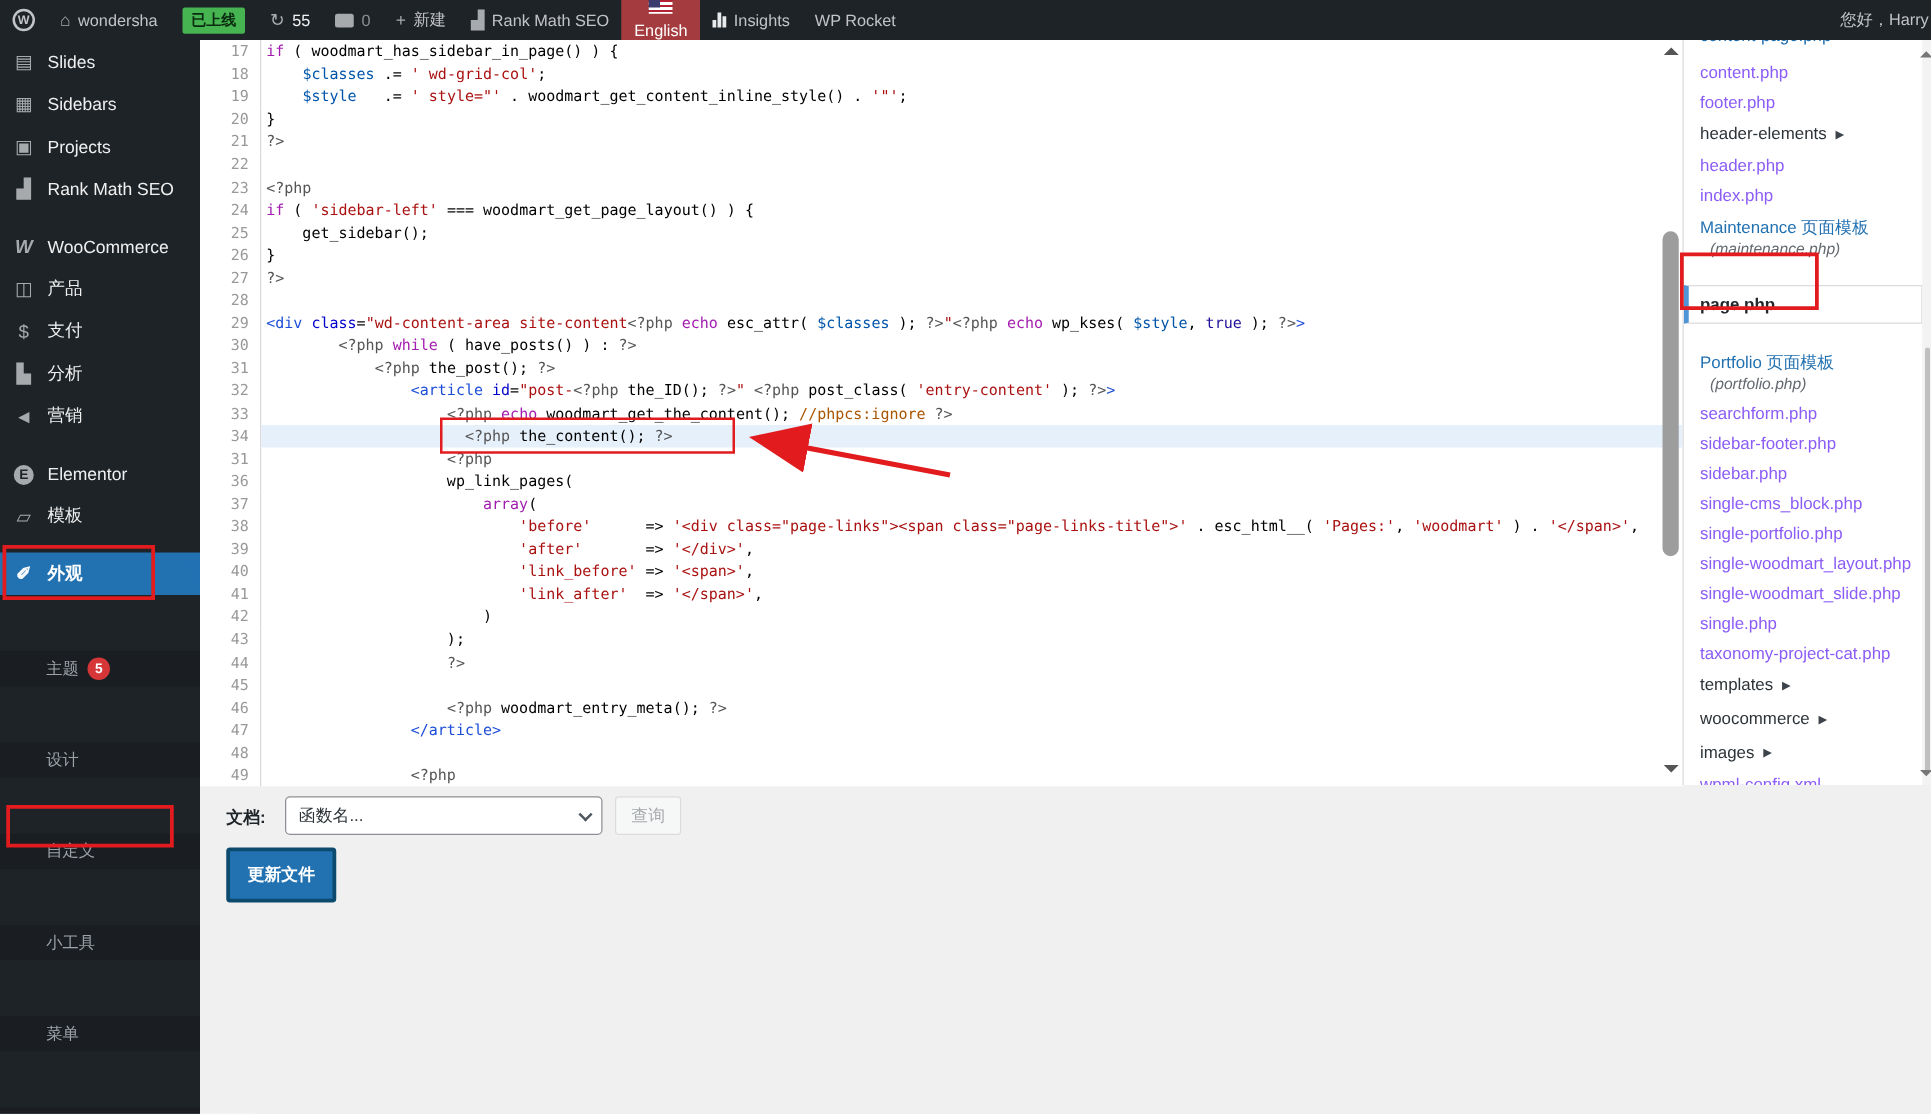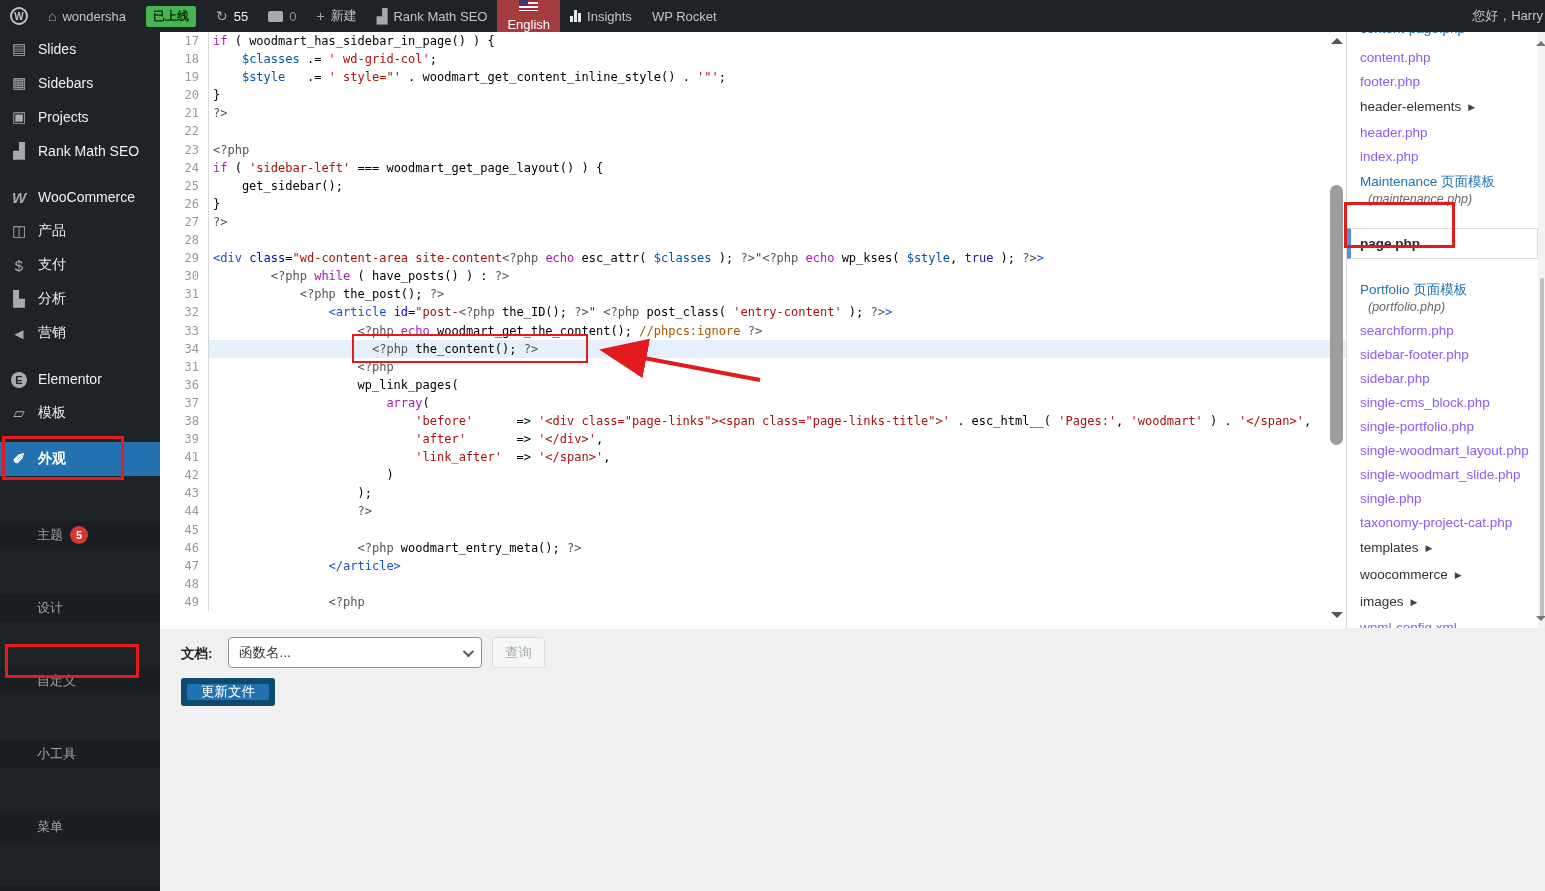--- a/index.html
+++ b/index.html
@@ -83,22 +83,22 @@
 
   
   #doc-label { position:absolute; left:181px; top:645px; font-weight:bold; font-size:13.5px; color:#1d2327; }
   #doc-select { position:absolute; left:228px; top:637px; width:254px; height:31px; background:#fff;
     border:1px solid #8c8f94; border-radius:4px; display:flex; align-items:center; padding:0 10px;
     font-size:13.5px; color:#2c3338; cursor:pointer; }
   #doc-select .chev { margin-left:auto; width:8px; height:8px; border-right:2px solid #50575e;
     border-bottom:2px solid #50575e; transform:rotate(45deg) translateY(-2px); }
   #lookup-btn { position:absolute; left:492px; top:637px; height:31px; padding:0 12px; background:#f6f7f7;
     border:1px solid #dcdcde; border-radius:3px; color:#a7aaad; font-size:13.5px; display:flex; align-items:center; cursor:default; }
-  #update-btn { position:absolute; left:181px; top:678px; height:28px; padding:0 14px; background:#2271b1;
-    border:6px solid #0c4a6e; border-radius:3px; color:#fff; font-size:13.5px; font-weight:normal;
+  #update-btn { position:absolute; left:181px; top:678px; height:44px; padding:0 14px; background:#2271b1;
+    border:3px solid #0c4a6e; border-radius:3px; color:#fff; font-size:13.5px; font-weight:bold;
     display:flex; align-items:center; cursor:pointer; }
 
   
   .anno { position:absolute; border:3px solid #e11b1e; z-index:50; pointer-events:none; }
   #anno-appearance { left:2px;  top:436px; width:122px; height:44px; }
   #anno-theme-editor { left:5px; top:644px; width:134px; height:34px; }
   #anno-code { left:352px; top:334px; width:236px; height:29px; border-width:2.5px; }
   #anno-pagephp { left:1344px; top:202px; width:111px; height:46px; z-index:55; }
   #anno-arrow { position:absolute; left:585px; top:336px; width:190px; height:52px; z-index:50; pointer-events:none; }
 </style>
@@ -342,20 +342,24 @@
       <span class="ln">37</span>
       <span class="cd"><span class="tok-p">                        </span><span class="tok-k">array</span><span class="tok-p">(</span></span>
     </div>
     <div class="code-line">
       <span class="ln">38</span>
       <span class="cd"><span class="tok-p">                            </span><span class="tok-s">'before'</span><span class="tok-p">      =&gt; </span><span class="tok-s">'&lt;div class="page-links"&gt;&lt;span class="page-links-title"&gt;'</span><span class="tok-p"> . esc_html__( </span><span class="tok-s">'Pages:'</span><span class="tok-p">, </span><span class="tok-s">'woodmart'</span><span class="tok-p"> ) . </span><span class="tok-s">'&lt;/span&gt;'</span><span class="tok-p">,</span></span>
     </div>
     <div class="code-line">
       <span class="ln">39</span>
       <span class="cd"><span class="tok-p">                            </span><span class="tok-s">'after'</span><span class="tok-p">       =&gt; </span><span class="tok-s">'&lt;/div&gt;'</span><span class="tok-p">,</span></span>
+    </div>
+    <div class="code-line">
+      <span class="ln">40</span>
+      <span class="cd"><span class="tok-p">                            </span><span class="tok-s">'link_before'</span><span class="tok-p"> =&gt; </span><span class="tok-s">'&lt;span&gt;'</span><span class="tok-p">,</span></span>
     </div>
     <div class="code-line">
       <span class="ln">41</span>
       <span class="cd"><span class="tok-p">                            </span><span class="tok-s">'link_after'</span><span class="tok-p">  =&gt; </span><span class="tok-s">'&lt;/span&gt;'</span><span class="tok-p">,</span></span>
     </div>
     <div class="code-line">
       <span class="ln">42</span>
       <span class="cd"><span class="tok-p">                        )</span></span>
     </div>
     <div class="code-line">

